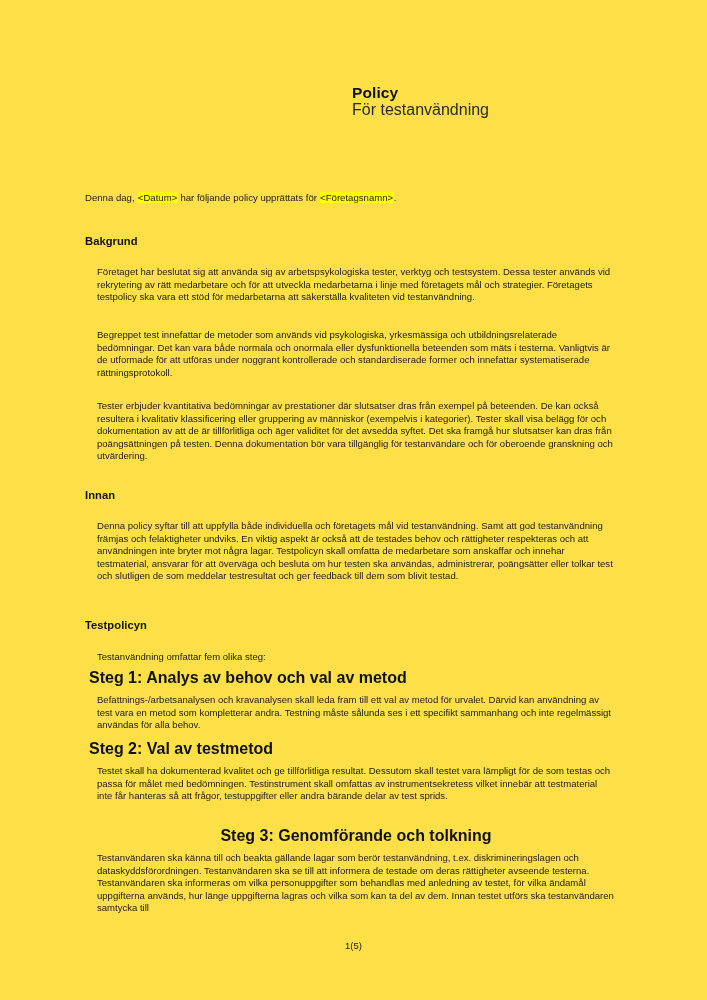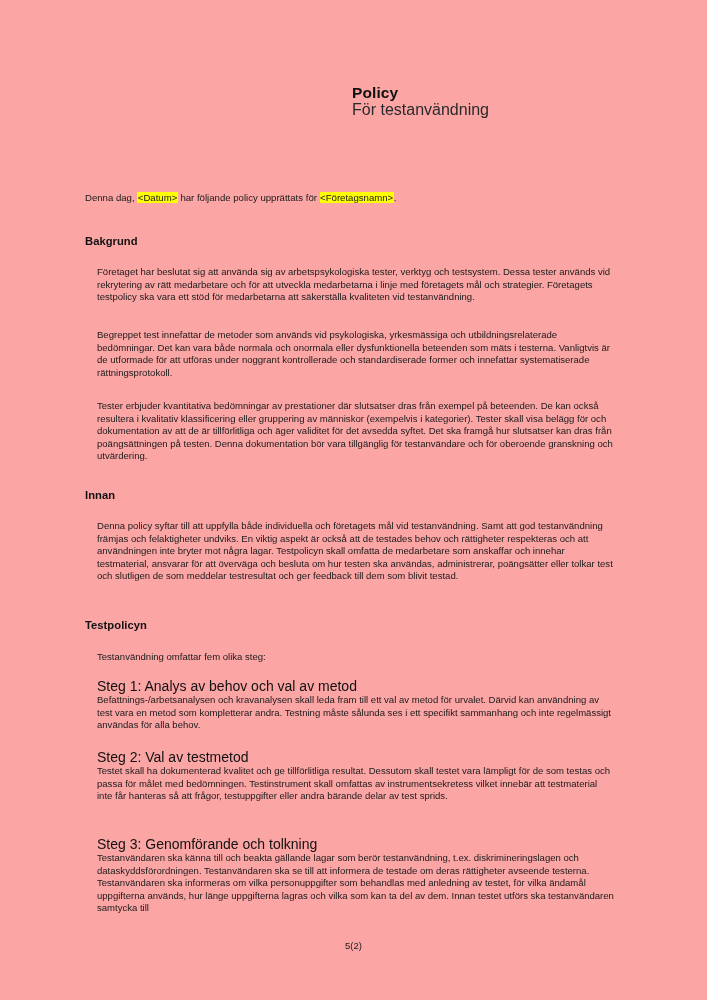--- a/index.html
+++ b/index.html
@@ -14,21 +14,21 @@
     position: relative;
     overflow: hidden;
     font-family: "Liberation Sans", sans-serif;
     color: #1a1a1a;
     -webkit-font-smoothing: antialiased;
   }
 
   .page {
     position: absolute;
     inset: 0;
-    background: #fca5a5;
+    background: #fde047;
   }
 
   
   .title-block {
     position: absolute;
     left: 352px;
     top: 84px;
     width: 300px;
   }
   .doc-title {
@@ -71,24 +71,24 @@
   h2.section {
     font-size: 11.2px;
     font-weight: bold;
     line-height: 13px;
     margin: 0;
     color: #111111;
     letter-spacing: 0.05px;
   }
 
   h3.sub {
-    font-size: 14px;
-    font-weight: normal;
+    font-size: 16px;
+    font-weight: bold;
     line-height: 12.6px;
-    margin: 12px;
+    margin: 4px;
     color: #111111;
   }
 
   p.body {
     font-size: 9.55px;
     line-height: 12.55px;
     margin: 12px;
     color: #1a1a1a;
     text-align: left;
   }
@@ -99,21 +99,21 @@
   .blk-p2         { position: absolute; left: 0; top: 126px; width: 542px; }
   .blk-p3         { position: absolute; left: 0; top: 197px; width: 542px; }
   .blk-syfte      { position: absolute; left: 0; top: 298px; width: 542px; }
   .blk-syfte-p    { position: absolute; left: 0; top: 317px; width: 542px; }
   .blk-riktlinjer { position: absolute; left: 0; top: 428px; width: 542px; }
   .blk-rikt-p     { position: absolute; left: 0; top: 448px; width: 542px; }
   .blk-steg1-h    { position: absolute; left: 0; top: 477px; width: 542px; }
   .blk-steg1-p    { position: absolute; left: 0; top: 491px; width: 542px; }
   .blk-steg2-h    { position: absolute; left: 0; top: 548px; width: 542px; }
   .blk-steg2-p    { position: absolute; left: 0; top: 562px; width: 542px; }
-  .blk-steg3-h    { position: absolute; left: 0; top: 635px; width: 542px; }
+  .blk-steg3-h    { position: absolute; left: 0; top: 635px; width: 542px; text-align: center; }
   .blk-steg3-p    { position: absolute; left: 0; top: 649px; width: 542px; }
 
   
   .footer {
     position: absolute;
     left: 0;
     right: 0;
     top: 940px;
     text-align: center;
     font-size: 9.5px;
@@ -184,16 +184,16 @@
     <div class="blk-steg3-h">
       <h3 class="sub">Steg 3: Genomförande och tolkning</h3>
     </div>
     <div class="blk-steg3-p">
       <p class="body">Testanvändaren ska känna till och beakta gällande lagar som berör testanvändning, t.ex. diskrimineringslagen och dataskyddsförordningen. Testanvändaren ska se till att informera de testade om deras rättigheter avseende testerna. Testanvändaren ska informeras om vilka personuppgifter som behandlas med anledning av testet, för vilka ändamål uppgifterna används, hur länge uppgifterna lagras och vilka som kan ta del av dem. Innan testet utförs ska testanvändaren samtycka till</p>
     </div>
 
   </div>
 
   <div class="footer">
-    <span>5(2)</span>
+    <span>1(5)</span>
   </div>
 
 </div>
 
 </body></html>

